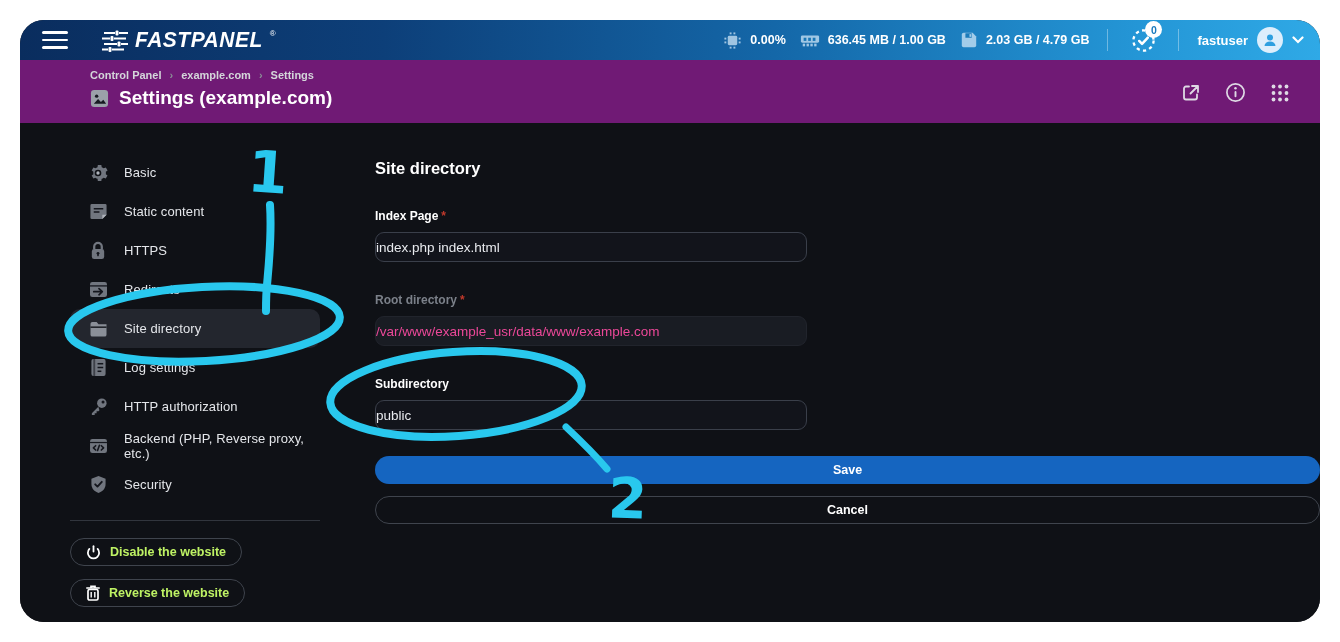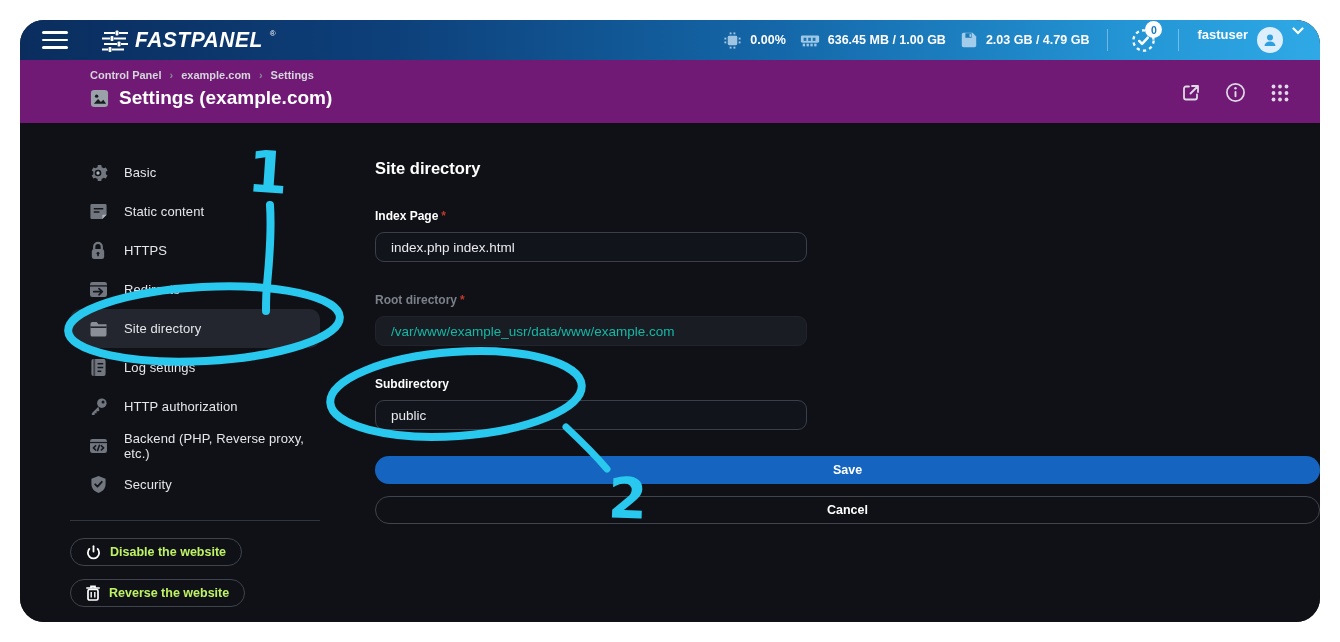--- a/index.html
+++ b/index.html
@@ -25,21 +25,21 @@
   .logo svg{ margin-top:2px; }
   .brand{ font-size:21px; font-weight:bold; font-style:italic; letter-spacing:.5px; transform:scaleY(1.05); }
   .reg{ font-size:8px; margin-top:1px; }
   .topbar-right{ margin-left:auto; display:flex; align-items:center; gap:14px; }
   .stat{ display:flex; align-items:center; gap:8px; font-size:12.5px; font-weight:bold; color:#fff; }
   .stat svg{ opacity:.75; }
   .tb-divider{ width:1px; height:22px; background:rgba(255,255,255,.35); margin:0 4px; }
   .notify{ position:relative; width:34px; height:34px; display:flex; align-items:center; justify-content:center; cursor:pointer;}
   .badge{ position:absolute; top:-2px; right:-2px; background:#fff; color:#1779bd; font-size:10.5px; font-weight:bold;
     width:17px; height:17px; border-radius:50%; display:flex; align-items:center; justify-content:center; }
-  .user{ display:flex; align-items:flex-start; gap:9px; cursor:pointer; }
+  .user{ display:flex; align-items:center; gap:9px; cursor:pointer; }
   .username{ font-size:13px; font-weight:bold; }
   .avatar{ width:26px; height:26px; border-radius:50%; background:#ddeefc; display:flex; align-items:center; justify-content:center; }
   
   .header{ height:63px; flex:0 0 63px; background:#701a75; padding:9px 28px 0 70px; position:relative; }
   .breadcrumb{ display:flex; align-items:center; gap:8px; font-size:11px; font-weight:bold; color:#d4d6da; }
   .crumb{ cursor:pointer; }
   .crumb-sep{ color:#8a8f97; font-size:11px; }
   .title-row{ display:flex; align-items:center; gap:10px; margin-top:6px; }
   .page-title{ font-size:19px; font-weight:bold; color:#fff; }
   .header-actions{ position:absolute; right:30px; top:22px; display:flex; gap:24px; align-items:center; }
@@ -56,22 +56,22 @@
   .pill-btn{ display:inline-flex; align-items:center; gap:9px; height:28px; padding:0 15px; border:1px solid #3f444d;
     border-radius:15px; color:#bef264; font-size:12.5px; font-weight:bold; cursor:pointer; background:transparent; margin-bottom:13px; }
   
   .main{ flex:1; padding:36px 0 0 35px; }
   .form-title{ font-size:16.5px; font-weight:bold; color:#fff; }
   .field{ margin-top:28px; width:432px; }
   .field-label{ font-size:12px; font-weight:bold; color:#fff; }
   .field.disabled .field-label{ color:#7b8089; }
   .req{ color:#c0392b; margin-left:3px; font-size:12px; font-weight:bold;}
   .text-input{ margin-top:8px; width:432px; height:30px; background:#12141b; border:1.5px solid #3a3f4a; border-radius:9px;
-    color:#e8eaee; font-size:13.5px; font-family:"Liberation Sans",sans-serif; padding:0 15px; outline:none; }
-  .field.disabled .text-input{ background:#191c23; border-color:#21242c; color:#14b8a6; }
+    color:#e8eaee; font-size:13.5px; font-family:"Liberation Sans",sans-serif; padding:0 0; outline:none; }
+  .field.disabled .text-input{ background:#191c23; border-color:#21242c; color:#ec4899; }
   .form-actions{ margin-top:26px; display:flex; gap:12px;flex-direction:column; }
   .btn{ height:28px; border-radius:15px; font-size:12.5px; font-weight:bold; font-family:"Liberation Sans",sans-serif;
     padding:0 16px; cursor:pointer; }
   .btn-save{ background:#1565c0; border:none; color:#fff; }
   .btn-cancel{ background:transparent; border:1px solid #3f444d; color:#fff; }
   
   .overlay{ position:absolute; inset:0; pointer-events:none; z-index:50; }
   .overlay path, .overlay ellipse{ fill:none; stroke:#29c8ee; stroke-linecap:round; }
   .overlay text{ fill:#29c8ee; font-family:"DejaVu Sans",sans-serif; font-weight:bold; }
 </style>

